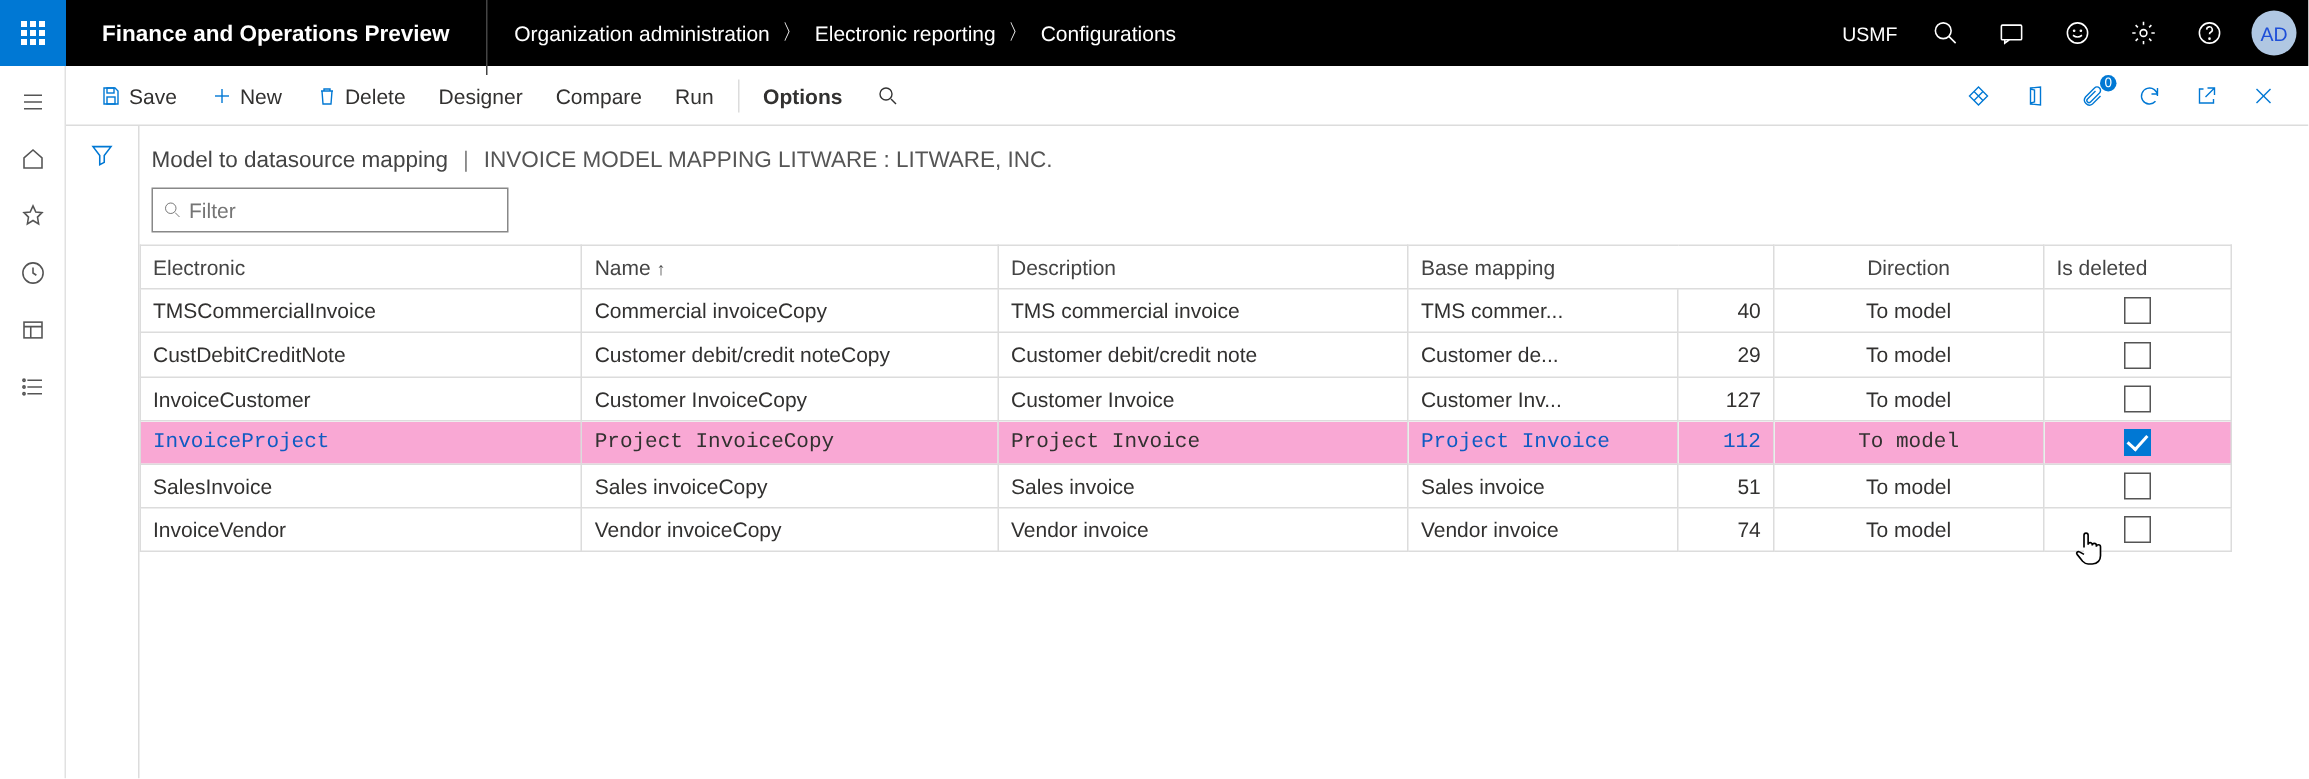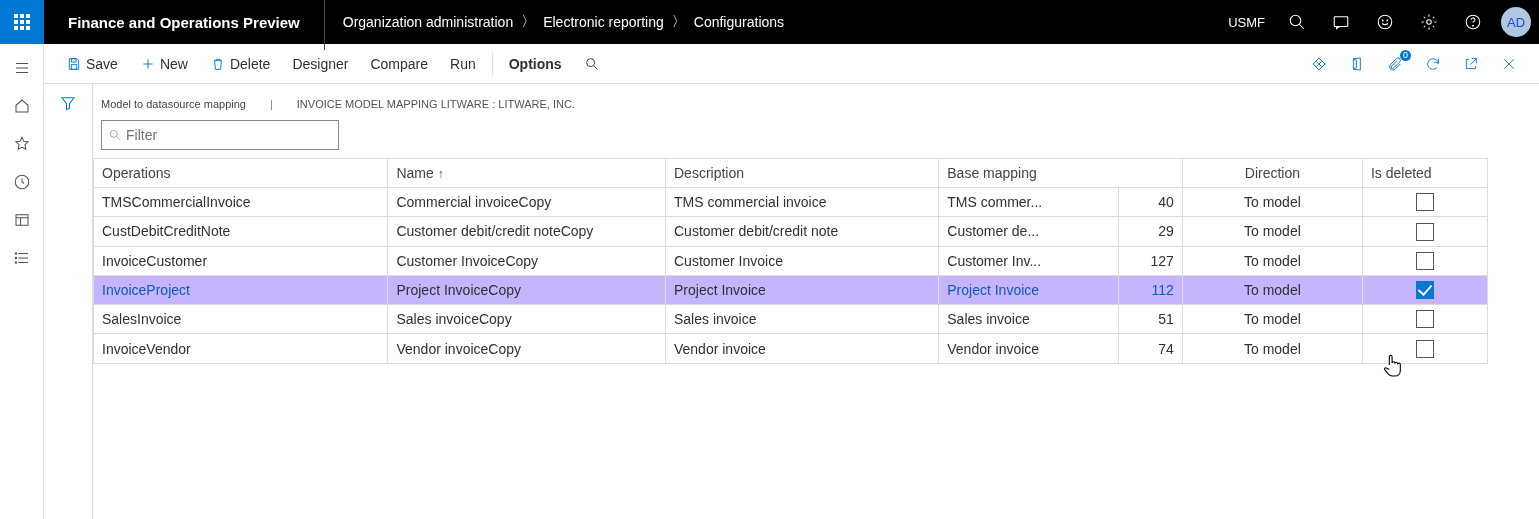--- a/index.html
+++ b/index.html
@@ -38,41 +38,41 @@
   .actionbar .right .ab-btn svg { stroke: #0078d4; }
   .badge-wrap { position: relative; }
   .badge { position: absolute; top: -2px; right: 2px; background: #0078d4; color: #fff; border-radius: 8px; font-size: 9px; padding: 0 3px; line-height: 11px; min-width: 11px; text-align: center; }
   
   
   .body-area { display: flex; flex: 1; position: relative; }
   .filter-rail { width: 48px; display: flex; justify-content: center; padding-top: 10px; }
   .filter-rail svg { width: 18px; height: 18px; stroke: #0078d4; fill: none; stroke-width: 1.4; }
   .page-content { flex: 1; padding: 8px 24px 0 0; overflow: auto; border-left: 1px solid #dcdcdc; }
   
-  .title-row { display: flex; align-items: baseline; gap: 24px; padding: 6px 8px 10px 8px; font-size: 11px; color: #444; }
+  .title-row { display: flex; align-items: baseline; gap: 10px; padding: 6px 8px 10px 8px; font-size: 15px; color: #444; }
   .title-sep { color: #888; }
   .title-sub { color: #555; }
   
   .filter-box { display: flex; align-items: center; border: 1px solid #888; height: 30px; width: 238px; margin: 0 0 8px 8px; padding: 0 6px; }
   .filter-box svg { width: 14px; height: 14px; stroke: #666; fill: none; margin-right: 4px; }
   .filter-box input { border: none; outline: none; font-size: 14px; flex: 1; }
   
   
   table.grid { border-collapse: collapse; width: 1395px; }
   table.grid th, table.grid td { border: 1px solid #dcdcdc; text-align: left; padding: 5px 8px; font-size: 14px; height: 29px; white-space: nowrap; overflow: hidden; text-overflow: ellipsis; }
   table.grid th { font-weight: 400; color: #444; background: #fff; }
   table.grid .c-def { width: 278px; }
   table.grid .c-name { width: 262px; }
   table.grid .c-desc { width: 258px; }
   table.grid .c-base { width: 170px; max-width: 170px; }
   table.grid .c-num { width: 60px; text-align: right; }
   table.grid .c-dir { width: 170px; text-align: center; }
   table.grid .c-del { width: 118px; text-align: left; }
   table.grid td.c-del { text-align: center; }
-  tr.selected td { background: #c4b5fd; }
+  tr.selected td { background: #f9a8d4; font-family: Liberation Mono, monospace; }
   tr.selected td.c-def, tr.selected td.c-base, tr.selected td.c-num { color: #0f5bc2; }
   .sort-arrow { font-size: 12px; color: #444; }
   
   .chk { display: inline-block; width: 18px; height: 18px; border: 1px solid #555; background: #fff; vertical-align: middle; position: relative; }
   .chk.checked { background: #0078d4; border-color: #0078d4; }
   .chk.checked::after { content: ""; position: absolute; left: 4px; top: 0px; width: 6px; height: 11px; border: solid #fff; border-width: 0 2px 2px 0; transform: rotate(42deg); }
   
   .cursor-ptr { position: absolute; left: 1338px; top: 268px; pointer-events: none; }
   .cursor-ptr svg { width: 22px; height: 26px; }
 </style>
@@ -281,21 +281,21 @@
           <svg viewBox="0 0 24 24">
               <circle cx="10" cy="10" r="6"></circle>
               <line x1="15" y1="15" x2="20" y2="20"></line>
             </svg>
           <input type="text" placeholder="Filter" style="">
         </div>
 
         <table class="grid">
           <thead>
             <tr>
-              <th class="c-def">Operations</th>
+              <th class="c-def">Electronic</th>
               <th class="c-name"><span>Name</span> <span class="sort-arrow">↑</span></th>
               <th class="c-desc">Description</th>
               <th class="c-base" colspan="2">Base mapping</th>
               <th class="c-dir">Direction</th>
               <th class="c-del">Is deleted</th>
             </tr>
           </thead>
           <tbody id="grid-body">
               <tr>
                 <td class="c-def">TMSCommercialInvoice</td>

